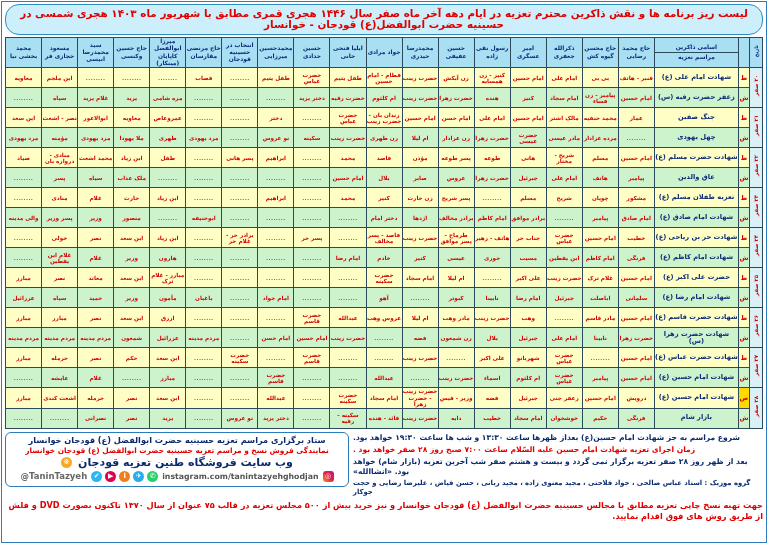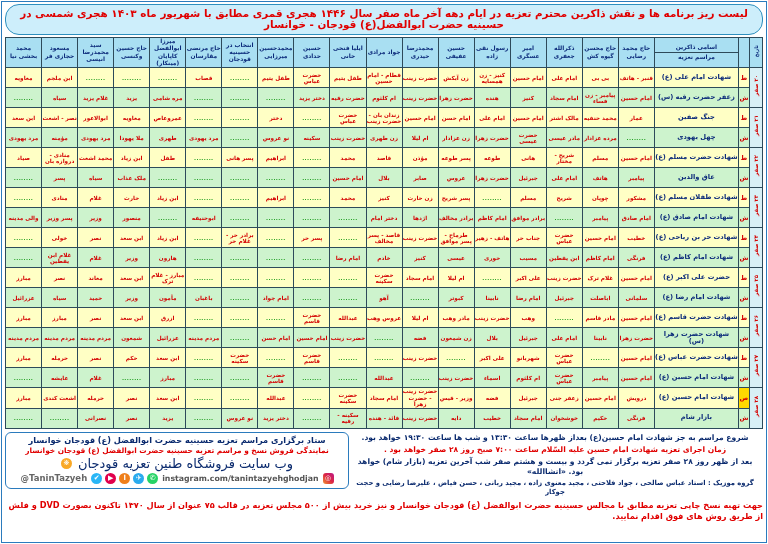--- a/index.html
+++ b/index.html
@@ -24,32 +24,32 @@
   td.datecell{background:#d8f0f6 !important;}
   td.datecell span{display:inline-block;writing-mode:vertical-rl;transform:rotate(180deg);
     font-size:5.4px;font-weight:bold;color:#d40000;white-space:nowrap;max-height:38px;}
   td.shift{font-size:6.5px;font-weight:bold;color:#d40000;}
   td.shift.hl{background:#ffd900 !important;}
   td.majlis{font-size:6.7px;font-weight:bold;color:#0b2a7a;line-height:1.1;padding:0 1px;}
   td.role{font-size:5.7px;font-weight:bold;color:#d40000;line-height:1.12;padding:0 1px;}
   td.role.dash{color:#1f9e1f;letter-spacing:.4px;font-size:5.4px;}
   
   .bottom{display:flex;flex-direction:row;margin-top:3px;gap:4px;}
-  .notes{width:410px;text-align:center;}
+  .notes{width:410px;text-align:left;}
   .note{font-weight:bold;line-height:1.35;margin:1.5px 6px 1.5px 0;}
   .note.navy{color:#0a2a6e;font-size:7.6px;}
   .note.red{color:#e00000;font-size:7.6px;}
   .note.small{font-size:6.8px;}
   .contact{flex:1;text-align:center;}
   .cbox{border:1px solid #2b7bbd;border-radius:6px;padding:1px 3px 2px;}
   .org{color:#0a2a6e;font-weight:bold;font-size:8.2px;margin:1px 0;}
   .agency{color:#e00000;font-weight:bold;font-size:7.4px;margin:1px 0;}
   .webline{display:flex;align-items:center;justify-content:center;gap:6px;margin:1px 0;}
   .weburl{direction:ltr;font-size:12px;font-weight:bold;color:#5a5a5a;letter-spacing:.3px;}
-  .weblabel{color:#0a2a6e;font-weight:normal;font-size:13px;}
+  .weblabel{color:#0a2a6e;font-weight:bold;font-size:11px;}
   .socialline{display:flex;align-items:center;justify-content:center;gap:4px;margin:2px 0;}
   .sicon{width:11px;height:11px;border-radius:50%;display:inline-flex;align-items:center;justify-content:center;
     color:#fff;font-size:7px;font-weight:bold;}
   .insta{width:11px;height:11px;border-radius:3px;display:inline-flex;align-items:center;justify-content:center;
     background:linear-gradient(45deg,#f09433,#dc2743,#bc1888);color:#fff;font-size:7px;}
   .handle{direction:ltr;font-size:8.5px;font-weight:bold;color:#666;}
   .instaurl{direction:ltr;font-size:7.8px;color:#555;font-weight:bold;}
   .address{color:#0a2a6e;font-weight:bold;font-size:7.8px;margin-top:2px;}
   .phone{direction:ltr;display:inline-block;margin-right:6px;}
   .footer-red{color:#e00000;font-weight:bold;font-size:8.2px;text-align:right;margin-top:2px;line-height:1.3;}
@@ -245,21 +245,21 @@
           <td class="role dash">........</td>
           <td class="role dash">........</td>
           <td class="role">ملک عذاب</td>
           <td class="role">سیاه</td>
           <td class="role">پسر</td>
           <td class="role dash">........</td>
         </tr>
         <tr class="r odd grp">
           <td class="datecell" rowspan="2"><span>۲۳ صفر</span></td>
           <td class="shift">ظ</td>
-          <td class="majlis">شهادت طفلان مسلم (ع)</td>
+          <td class="majlis">تعزیه طفلان مسلم (ع)</td>
           <td class="role">مشکور</td>
           <td class="role">چوپان</td>
           <td class="role">شریح</td>
           <td class="role">مسلم</td>
           <td class="role dash">........</td>
           <td class="role">پسر شریح</td>
           <td class="role">زن حارث</td>
           <td class="role">کنیز</td>
           <td class="role">محمد</td>
           <td class="role dash">........</td>

